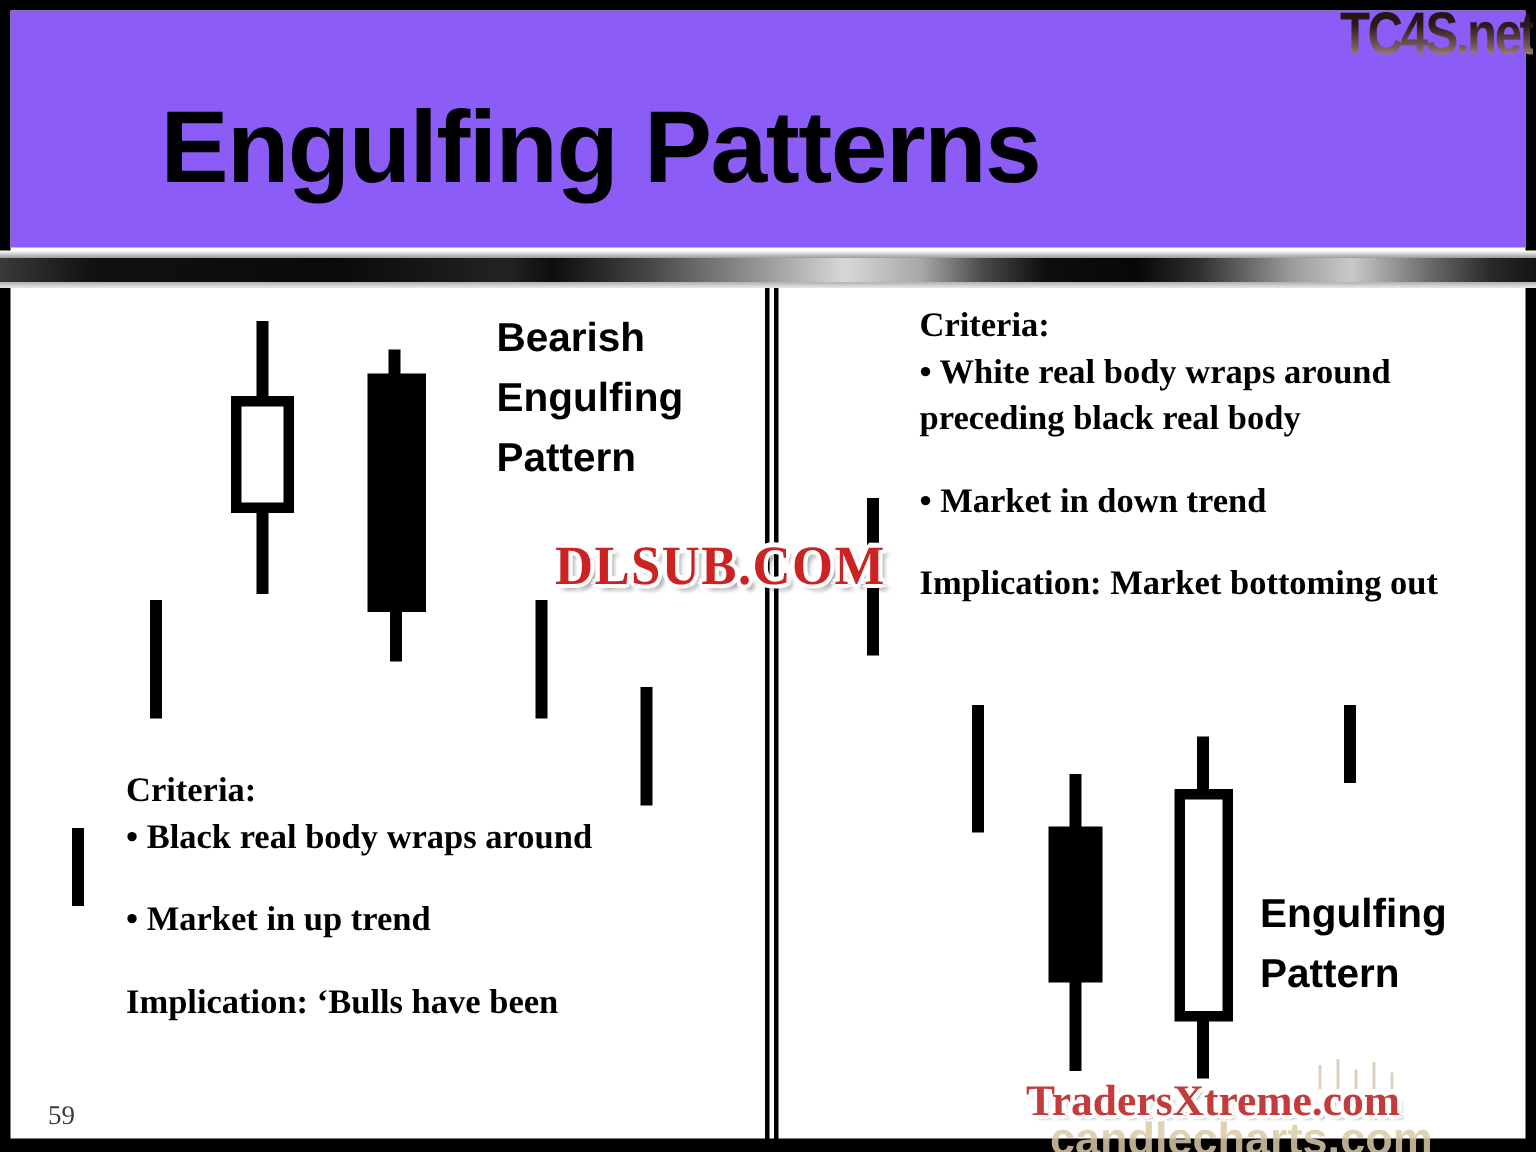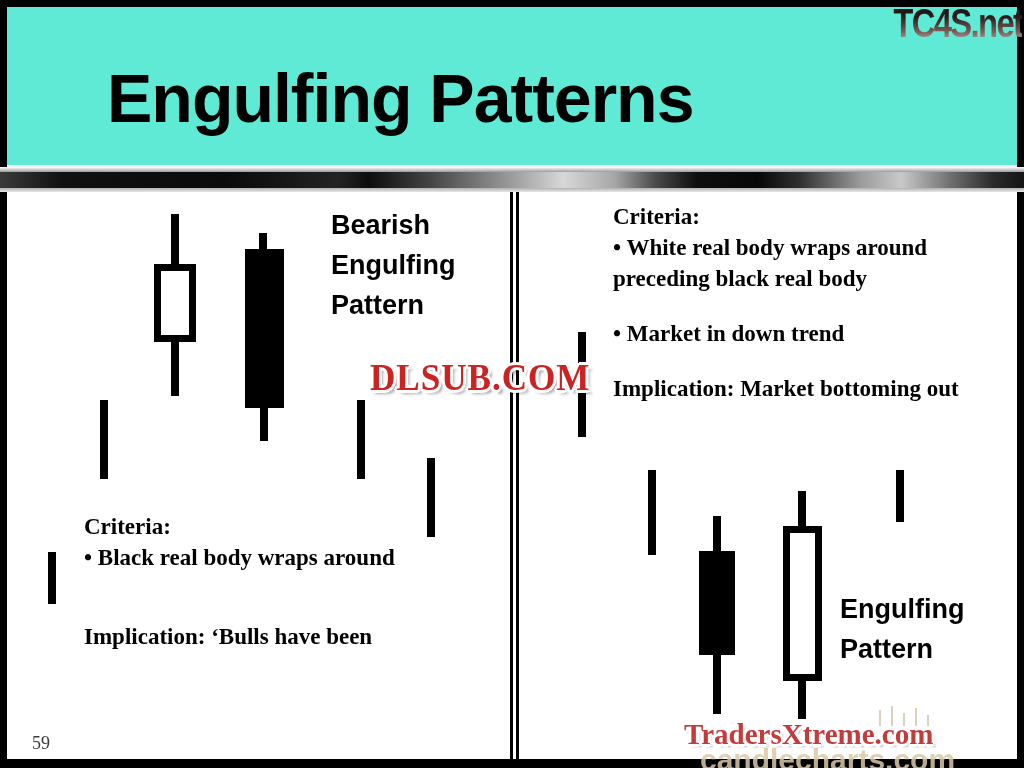--- a/index.html
+++ b/index.html
@@ -26,21 +26,21 @@
   .frame-top    { left: 0;   top: 0;    width: 1024px; height: 7px; }
   .frame-bottom { left: 0;   bottom: 0; width: 1024px; height: 9px; }
 
   
   .title-band {
     position: absolute;
     left: 7px;
     top: 7px;
     width: 1010px;
     height: 158px;
-    background: #5eead4;
+    background: #8b5cf6;
   }
   .slide-title {
     position: absolute;
     left: 100px;
     top: 52px;
     width: 860px;
     font-family: "Liberation Sans", sans-serif;
     font-weight: bold;
     font-size: 68px;
     line-height: 78px;
@@ -264,20 +264,21 @@
   <div class="pattern-label" style="left:331px; top:205px;">
     <div>Bearish</div>
     <div>Engulfing</div>
     <div>Pattern</div>
   </div>
 
   <div class="criteria-block" style="left:84px; top:511px; width:420px;">
     <div>Criteria:</div>
     <div>• Black real body wraps around</div>
     <span class="gap"></span>
+    <div>• Market in up trend</div>
     <span class="gap"></span>
     <div>Implication: ‘Bulls have been</div>
   </div>
 
   <div class="criteria-block" style="left:613px; top:201px; width:420px;">
     <div>Criteria:</div>
     <div>• White real body wraps around</div>
     <div>preceding black real body</div>
     <span class="gap"></span>
     <div>• Market in down trend</div>

